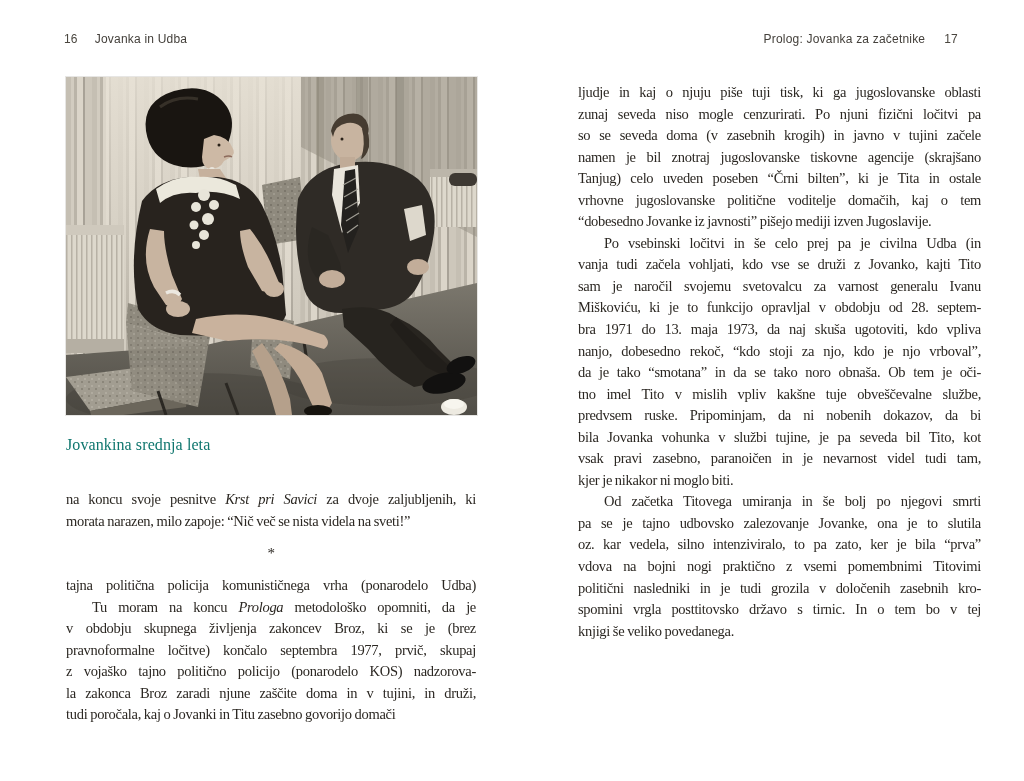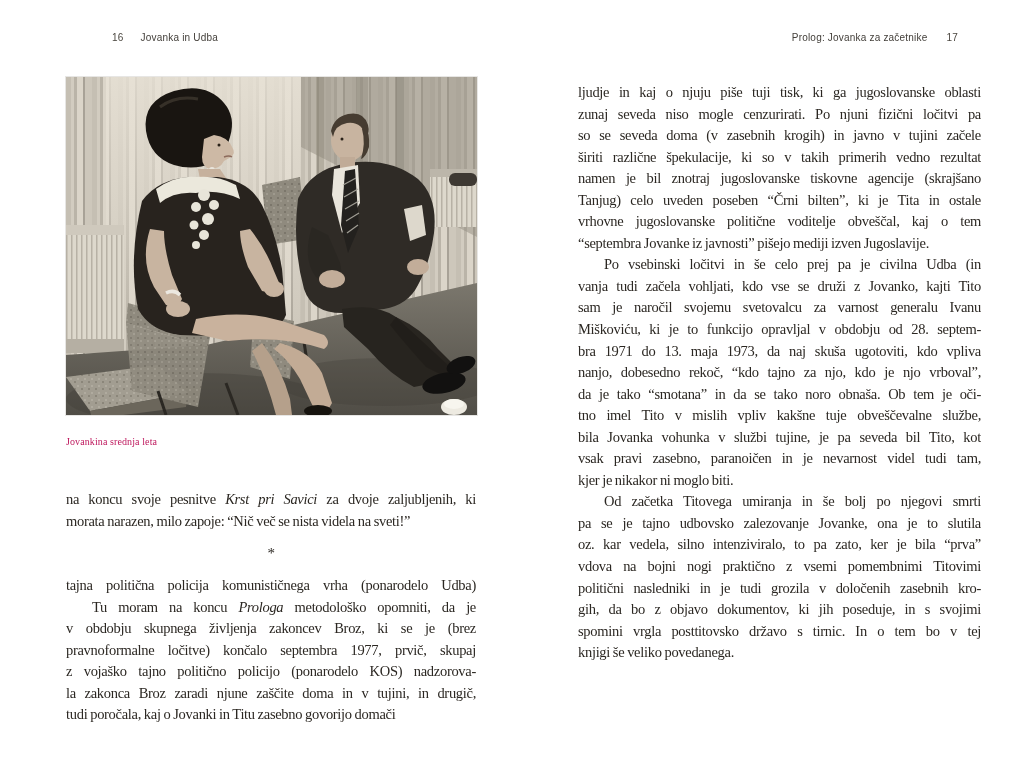--- a/index.html
+++ b/index.html
@@ -24,38 +24,38 @@
       #e8e1d2 93%,
       #ded6c6 97.5%,
       #cdc3b1 98.9%,
       #b3a896 99.3%,
       #cfc5b3 99.7%,
       #c4baa8 100%);
   }
   .running-header{
     position:absolute;top:32px;
     font-family:"Liberation Sans","DejaVu Sans",sans-serif;
-    font-size:10px;letter-spacing:.2px;color:#44403b;margin-left:48px;
+    font-size:12px;letter-spacing:.2px;color:#44403b;
   }
   .running-header .pagenum{color:#4a463f;}
   .header-left{left:64px;}
   .header-left .title{margin-left:17px;}
   .header-right{right:66px;padding-left:45px;}
   .header-right .pagenum{margin-left:19px;}
 
   .photo{
     position:absolute;left:66px;top:77px;width:411px;height:338px;
     outline:1px solid rgba(60,50,35,.12);
     background:#cfc9bd;
   }
   .photo svg{display:block;width:411px;height:338px;}
 
   .caption{
     position:absolute;left:66px;top:436px;
-    font-size:10px;color:#be185d;letter-spacing:.1px;
+    font-size:16px;color:#0f766e;letter-spacing:.1px;
   }
 
   .bodycol{
     position:absolute;
     font-size:14.5px;line-height:21.55px;color:#2b2722;
     letter-spacing:-.3px;word-spacing:-.5px;
   }
   .bodycol-left{left:66px;top:489px;width:410px;}
   .bodycol-right{left:578px;top:82px;width:403px;}
 
@@ -229,54 +229,53 @@
         <div class="line">na koncu svoje pesnitve <i>Krst pri Savici</i> za dvoje zaljubljenih, ki</div>
         <div class="line last">morata narazen, milo zapoje: “Nič več se nista videla na sveti!”</div>
       </div>
       <div class="sep">*</div>
       <div class="para">
         <div class="line">tajna politična policija komunističnega vrha (ponarodelo Udba)</div>
         <div class="line indent">Tu moram na koncu <i>Prologa</i> metodološko opomniti, da je</div>
         <div class="line">v obdobju skupnega življenja zakoncev Broz, ki se je (brez</div>
         <div class="line">pravnoformalne ločitve) končalo septembra 1977, prvič, skupaj</div>
         <div class="line">z vojaško tajno politično policijo (ponarodelo KOS) nadzorova-</div>
-        <div class="line">la zakonca Broz zaradi njune zaščite doma in v tujini, in drugič,</div>
+        <div class="line">la zakonca Broz zaradi njune zaščite doma in v tujini, in druži,</div>
         <div class="line last">tudi poročala, kaj o Jovanki in Titu zasebno govorijo domači</div>
       </div>
     </div>
 
   <div class="bodycol bodycol-right">
       <div class="para">
         <div class="line">ljudje in kaj o njuju piše tuji tisk, ki ga jugoslovanske oblasti</div>
         <div class="line">zunaj seveda niso mogle cenzurirati. Po njuni fizični ločitvi pa</div>
         <div class="line">so se seveda doma (v zasebnih krogih) in javno v tujini začele</div>
-        <div class="line">širiti različne špekulacije, ki so v takih primerih vedno rezultat</div>
         <div class="line">namen je bil znotraj jugoslovanske tiskovne agencije (skrajšano</div>
         <div class="line">Tanjug) celo uveden poseben “Črni bilten”, ki je Tita in ostale</div>
-        <div class="line">vrhovne jugoslovanske politične voditelje obveščal, kaj o tem</div>
-        <div class="line last">“septembra Jovanke iz javnosti” pišejo mediji izven Jugoslavije.</div>
+        <div class="line">vrhovne jugoslovanske politične voditelje domačih, kaj o tem</div>
+        <div class="line last">“dobesedno Jovanke iz javnosti” pišejo mediji izven Jugoslavije.</div>
       </div>
       <div class="para">
         <div class="line indent">Po vsebinski ločitvi in še celo prej pa je civilna Udba (in</div>
         <div class="line">vanja tudi začela vohljati, kdo vse se druži z Jovanko, kajti Tito</div>
         <div class="line">sam je naročil svojemu svetovalcu za varnost generalu Ivanu</div>
         <div class="line">Miškoviću, ki je to funkcijo opravljal v obdobju od 28. septem-</div>
         <div class="line">bra 1971 do 13. maja 1973, da naj skuša ugotoviti, kdo vpliva</div>
-        <div class="line">nanjo, dobesedno rekoč, “kdo tajno za njo, kdo je njo vrboval”,</div>
+        <div class="line">nanjo, dobesedno rekoč, “kdo stoji za njo, kdo je njo vrboval”,</div>
         <div class="line">da je tako “smotana” in da se tako noro obnaša. Ob tem je oči-</div>
         <div class="line">tno imel Tito v mislih vpliv kakšne tuje obveščevalne službe,</div>
+        <div class="line">predvsem ruske. Pripominjam, da ni nobenih dokazov, da bi</div>
         <div class="line">bila Jovanka vohunka v službi tujine, je pa seveda bil Tito, kot</div>
         <div class="line">vsak pravi zasebno, paranoičen in je nevarnost videl tudi tam,</div>
         <div class="line last">kjer je nikakor ni moglo biti.</div>
       </div>
       <div class="para">
         <div class="line indent">Od začetka Titovega umiranja in še bolj po njegovi smrti</div>
         <div class="line">pa se je tajno udbovsko zalezovanje Jovanke, ona je to slutila</div>
         <div class="line">oz. kar vedela, silno intenziviralo, to pa zato, ker je bila “prva”</div>
         <div class="line">vdova na bojni nogi praktično z vsemi pomembnimi Titovimi</div>
         <div class="line">politični nasledniki in je tudi grozila v določenih zasebnih kro-</div>
-        <div class="line">gih, da bo z objavo dokumentov, ki jih poseduje, in s svojimi</div>
         <div class="line">spomini vrgla posttitovsko državo s tirnic. In o tem bo v tej</div>
         <div class="line last">knjigi še veliko povedanega.</div>
       </div>
     </div>
 
 </div>
 
 </body></html>

